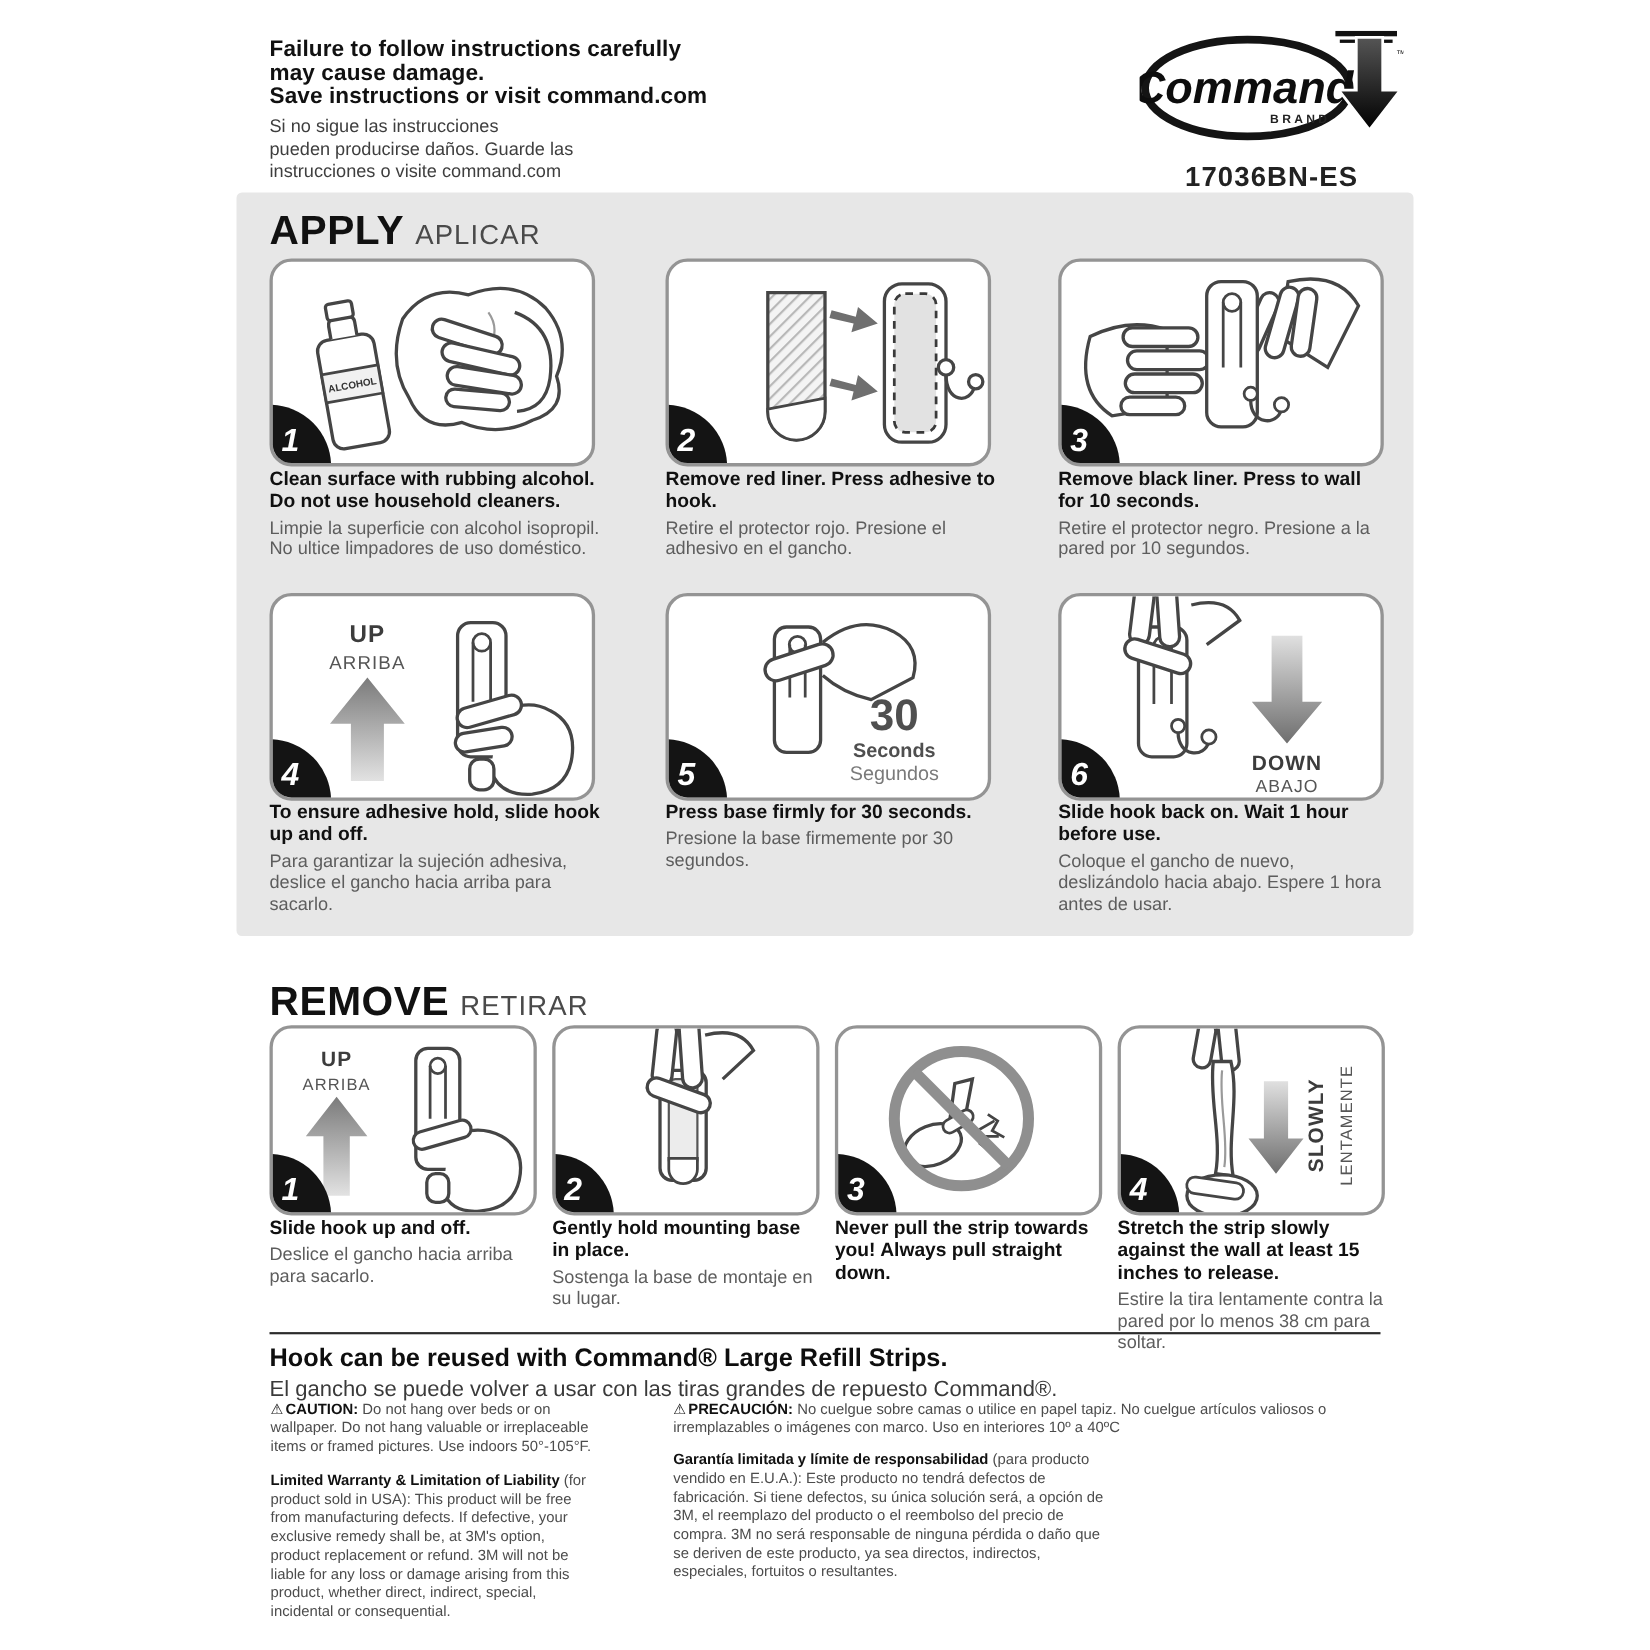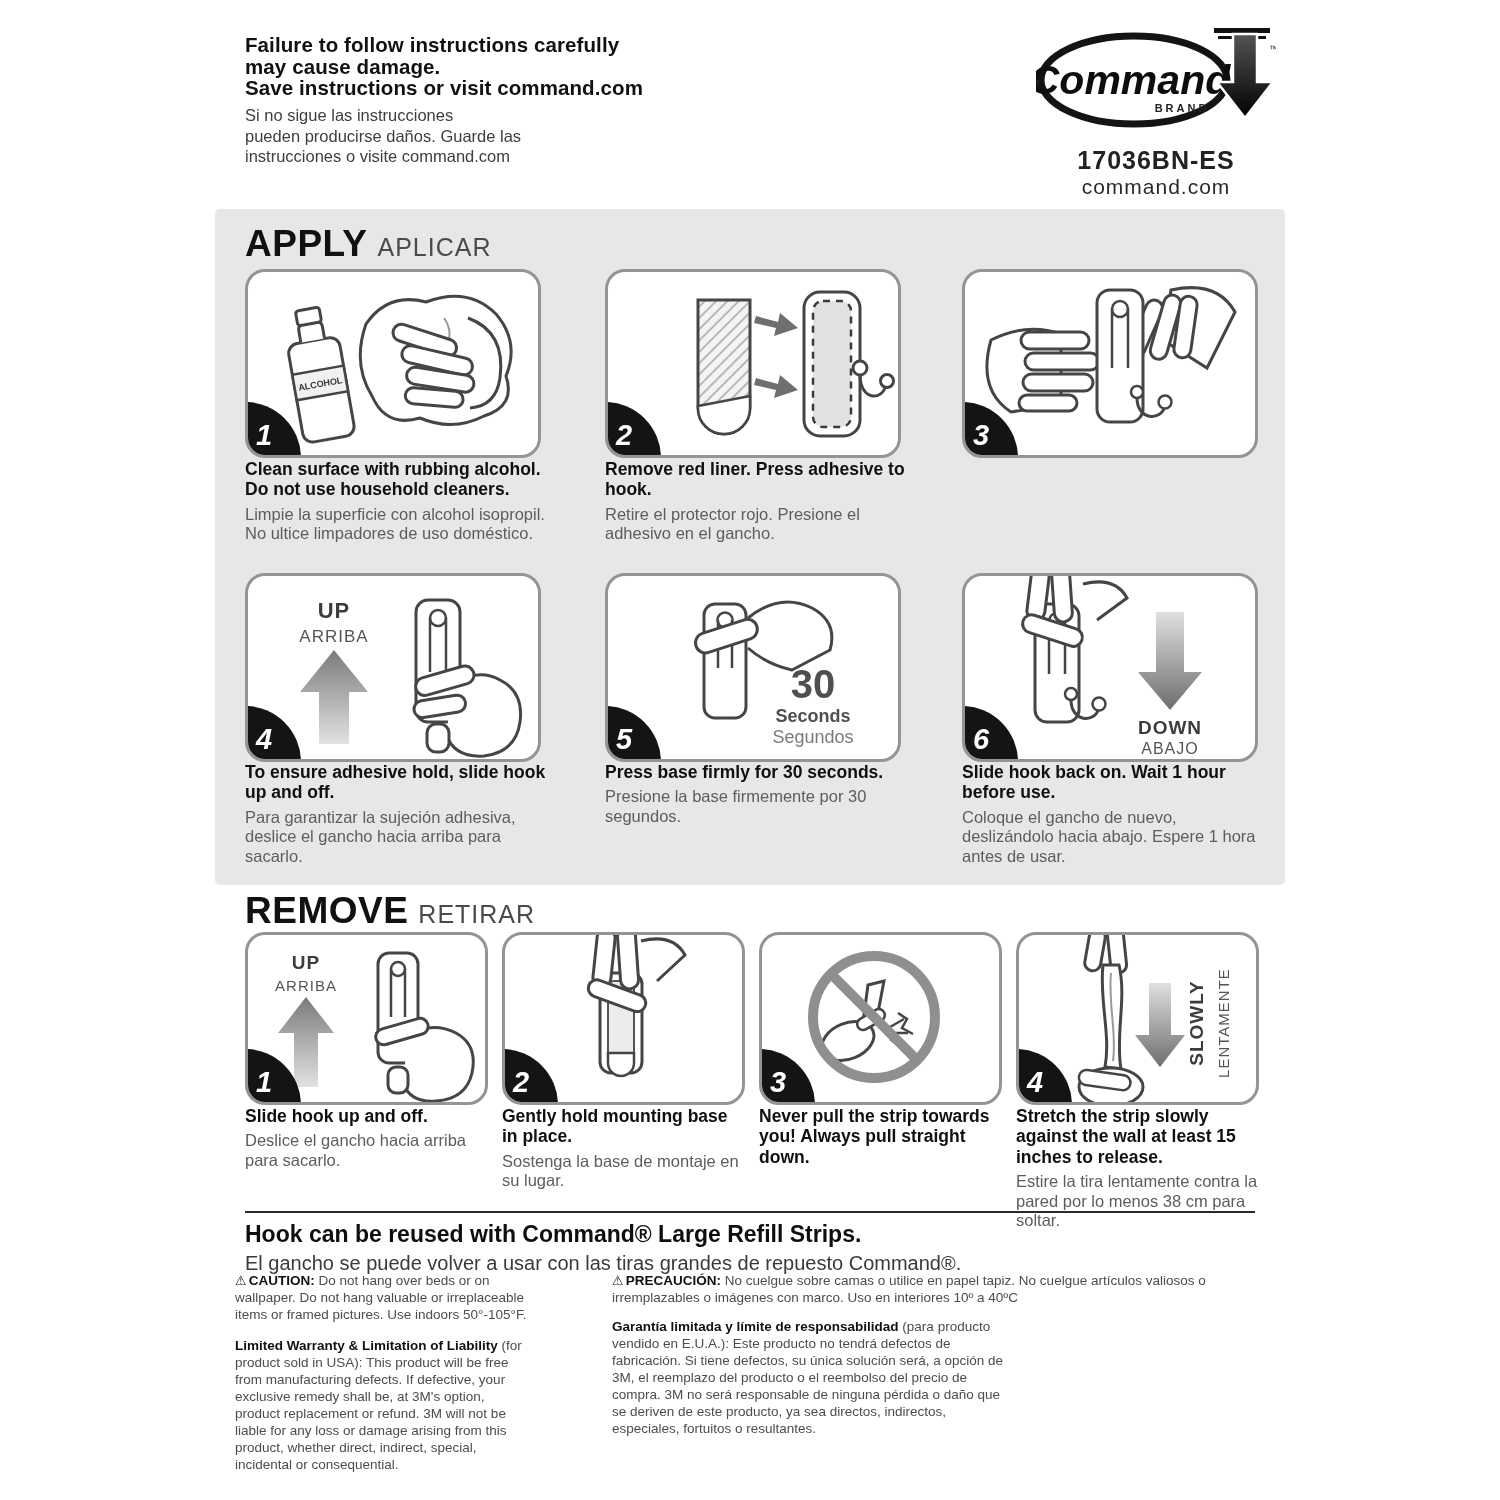--- a/index.html
+++ b/index.html
@@ -9,21 +9,21 @@
 
   
   .hdr-left{position:absolute;left:245px;top:18px;width:560px;}
   .hdr-bold{font-weight:bold;font-size:20.5px;line-height:1.05;letter-spacing:0.1px;color:#111;}
   .hdr-es{margin-top:6px;font-size:16.5px;line-height:1.27;color:#3e3e3e;}
   .brand-block{position:absolute;left:1036px;top:28px;width:240px;text-align:center;}
   .brand-code{font-size:25px;font-weight:bold;letter-spacing:1px;color:#222;margin-top:2px;}
   .brand-site{font-size:21px;letter-spacing:1px;color:#2a2a2a;}
 
   
-  .apply-section{position:absolute;left:215px;top:175px;width:1070px;height:676px;background:#e7e7e7;border-radius:5px;margin-top:34px;}
+  .apply-section{position:absolute;left:215px;top:175px;width:1070px;height:676px;background:#e7e7e7;border-radius:5px;}
   .remove-section{position:absolute;left:215px;top:856px;width:1070px;height:352px;margin-top:38px;}
   .sec-title{position:absolute;left:30px;top:14px;}
   .sec-title .en{font-size:37px;font-weight:800;letter-spacing:0.5px;color:#111;}
   .sec-title .es{font-size:25px;color:#4a4a4a;letter-spacing:1px;margin-left:10px;}
   .remove-section .sec-title{top:-4px;}
 
   
   .panel{position:absolute;background:#fff;border:3px solid #949494;border-radius:20px;overflow:hidden;}
   .panel svg{display:block;width:100%;height:100%;}
   .badge{position:absolute;left:-3px;bottom:-3px;width:56px;height:56px;background:#141414;border-radius:0 100% 0 0;}
@@ -43,21 +43,21 @@
   .cap-a4{left:30px;top:553px;} .cap-a5{left:390px;top:553px;} .cap-a6{left:747px;top:553px;}
   .cap-r{width:245px;}
   .cap-r1{left:30px;top:212px;} .cap-r2{left:287px;top:212px;} .cap-r3{left:544px;top:212px;} .cap-r4{left:801px;top:212px;}
 
   
   .rule{position:absolute;left:245px;top:1211px;width:1010px;height:2px;background:#2b2b2b;}
   .reuse{position:absolute;left:245px;top:1221px;width:1010px;text-align:left;}
   .reuse .en{font-size:23px;font-weight:bold;color:#0e0e0e;}
   .reuse .es{font-size:20px;color:#3a3a3a;margin-top:4px;}
   .foot-col{position:absolute;font-size:13.5px;line-height:1.26;color:#4c4c4c;}
-  .foot-left{left:235px;top:1272px;width:292px;}
+  .foot-left{left:246px;top:1272px;width:292px;}
   .foot-right{left:580px;top:1272px;width:640px;margin-left:32px;}
   .foot-col b{color:#111;}
   .warn-icon{font-size:13px;color:#111;margin-right:2px;}
   .garantia{width:400px;margin-top:12px;}
   .warranty{margin-top:14px;}
 </style>
 </head>
 <body>
 
 <div class="page">
@@ -252,20 +252,24 @@
     </div>
 
     <div class="cap cap-a1">
       <p class="en">Clean surface with rubbing alcohol. Do not use household cleaners.</p>
       <p class="es">Limpie la superficie con alcohol isopropil. No ultice limpadores de uso doméstico.</p>
     </div>
     <div class="cap cap-a2">
       <p class="en">Remove red liner. Press adhesive to hook.</p>
       <p class="es">Retire el protector rojo. Presione el adhesivo en el gancho.</p>
     </div>
+    <div class="cap cap-a3">
+      <p class="en">Remove black liner. Press to wall for 10 seconds.</p>
+      <p class="es">Retire el protector negro. Presione a la pared por 10 segundos.</p>
+    </div>
     <div class="cap cap-a4">
       <p class="en">To ensure adhesive hold, slide hook up and off.</p>
       <p class="es">Para garantizar la sujeción adhesiva, deslice el gancho hacia arriba para sacarlo.</p>
     </div>
     <div class="cap cap-a5">
       <p class="en">Press base firmly for 30 seconds.</p>
       <p class="es">Presione la base firmemente por 30 segundos.</p>
     </div>
     <div class="cap cap-a6">
       <p class="en">Slide hook back on. Wait 1 hour before use.</p>

